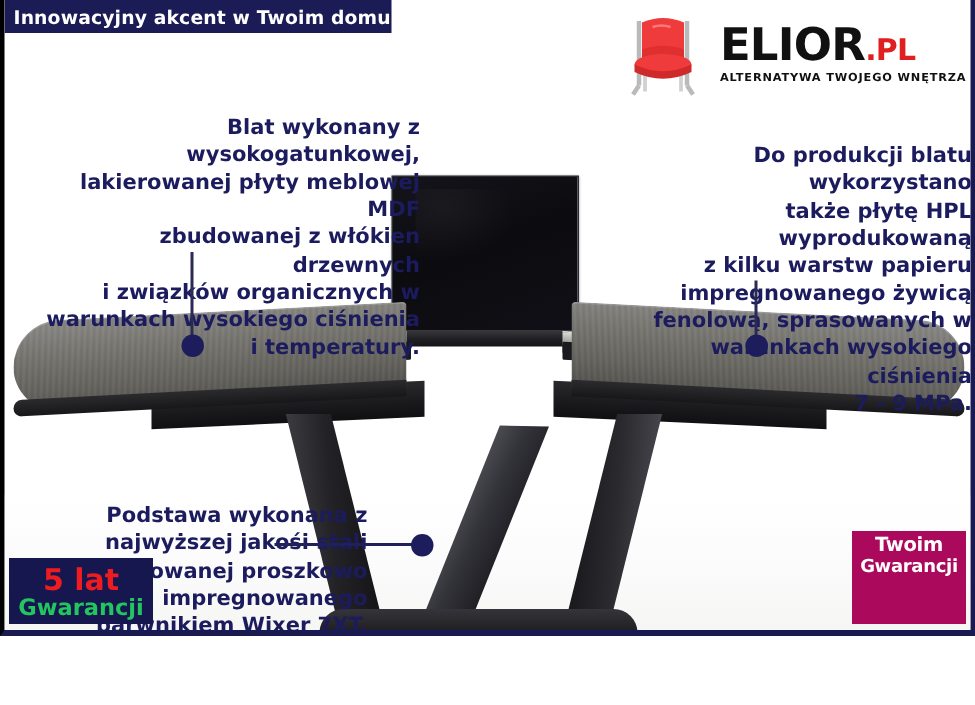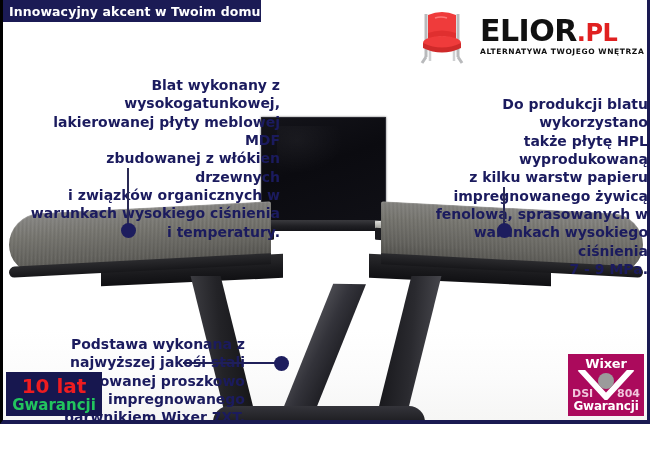--- a/index.html
+++ b/index.html
@@ -38,21 +38,21 @@
   .chair{position:relative;width:62px;height:62px;flex:0 0 62px;}
   .chair svg{display:block;}
   .logo-text{margin-left:5px;display:flex;flex-direction:column;align-items:flex-start;}
   .logo-word{display:flex;align-items:baseline;line-height:1;}
   .logo-elior{
     font-family:"DejaVu Sans", sans-serif;
     font-weight:bold;font-size:30px;color:#111111;letter-spacing:-0.5px;
   }
   .logo-dotpl{
     font-family:"DejaVu Sans", sans-serif;
-    font-weight:bold;font-size:24px;color:#e02020;letter-spacing:-0.5px;
+    font-weight:bold;font-size:20px;color:#e02020;letter-spacing:-0.5px;
   }
   .logo-tag{
     font-size:7.4px;font-weight:bold;color:#111;letter-spacing:.55px;
     margin-top:1px;white-space:nowrap;
     transform:scaleX(1.02);transform-origin:left center;
   }
 
   
   .note{
     position:absolute;color:#1b1b5e;font-weight:bold;
@@ -303,30 +303,22 @@
 
   <div class="note note-bottomleft">Podstawa wykonana z
 najwyższej jakośi stali
 malowanej proszkowo
 impregnowanego
 barwnikiem Wixer 7XT.</div>
   <div class="hline" id="line-base"></div>
   <div class="dot" id="dot-base"></div>
 
   <div class="warranty">
-    <div class="w1">10 lat</div>
+    <div class="w1">5 lat</div>
     <div class="w2">Gwarancji</div>
   </div>
 
   <div class="edinos">
-    <div class="e-title">Wixer</div>
-    <div class="e-mid">
-      <svg width="72" height="30" viewBox="0 0 72 30" aria-hidden="true">
-        <path d="M12 1 L36 27 L60 1" stroke="#ffffff" stroke-width="6" fill="none" stroke-linecap="square"></path>
-        <circle cx="36" cy="11" r="8" fill="#9b9b9b"></circle>
-      </svg>
-      <span class="e-dsi">DSI</span>
-      <span class="e-804">804</span>
-    </div>
+    <div class="e-title">Twoim</div>
     <div class="e-std">Gwarancji</div>
   </div>
 
 </div>
 
 </body></html>

